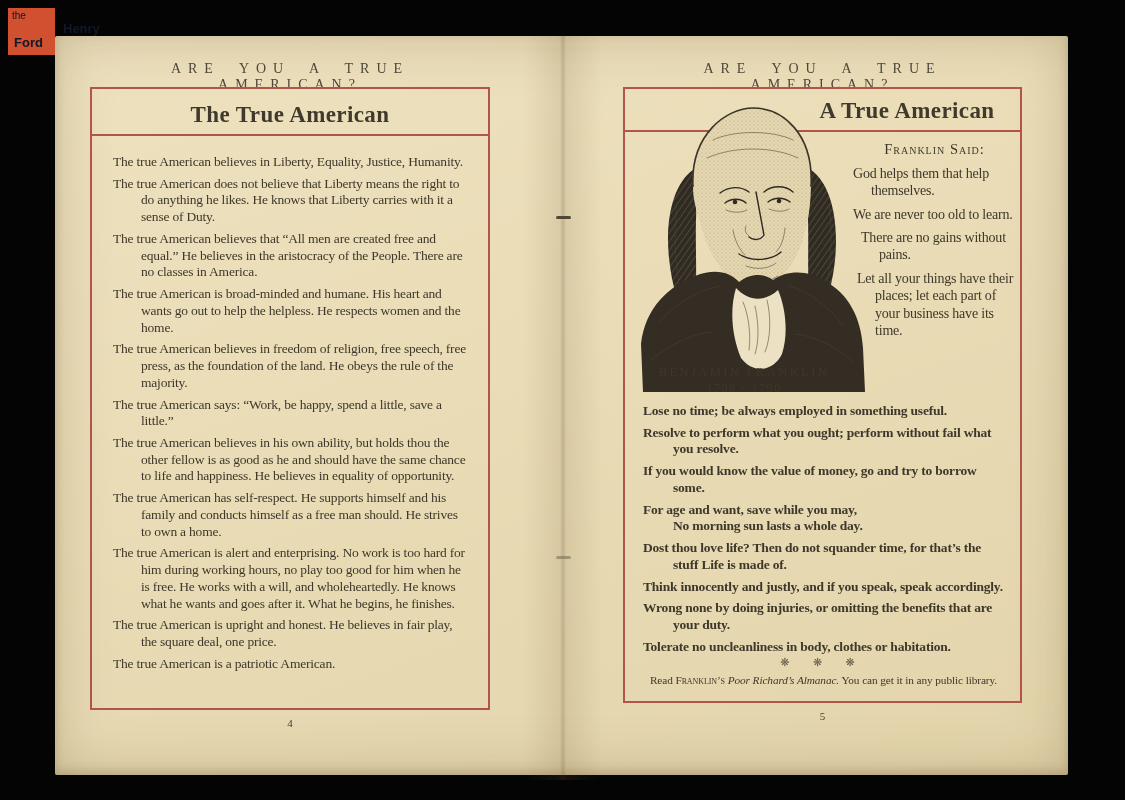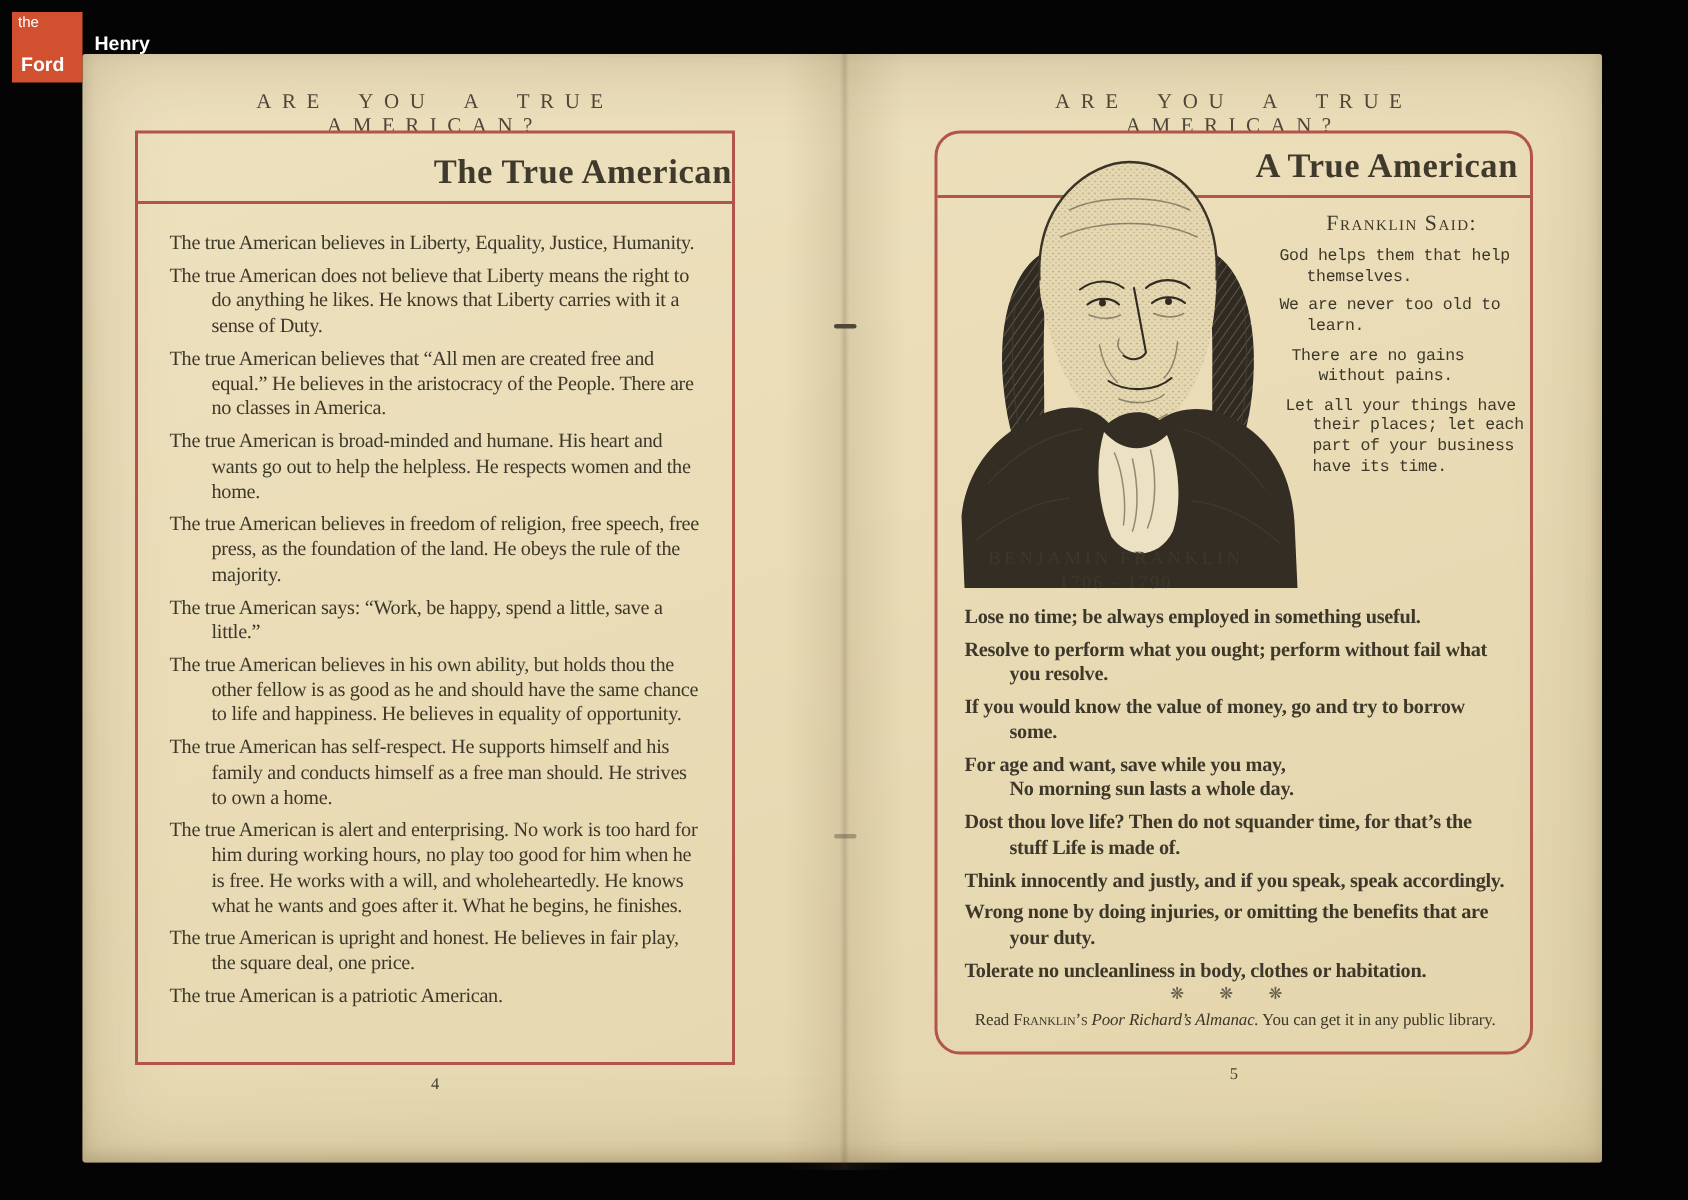--- a/index.html
+++ b/index.html
@@ -18,68 +18,68 @@
     background:linear-gradient(90deg,rgba(120,98,60,0) 0%,rgba(120,98,60,.14) 46%,rgba(90,72,42,.28) 50%,rgba(120,98,60,.14) 54%,rgba(120,98,60,0) 100%);}
   .staple{position:absolute;left:501px;width:15px;height:3px;background:#4f4836;
     border-radius:1.5px;}
   .staple.s1{top:180px;}
   .staple.s2{top:520px;opacity:.4;}
 
   
   .running-header{position:absolute;top:25px;height:20px;text-align:center;
     font-size:14px;font-weight:400;color:#4e4739;letter-spacing:7px;word-spacing:9px;}
   .frame{position:absolute;border:2px solid #b3544b;box-sizing:border-box;background:transparent;}
-  .page-title{margin:0;position:absolute;left:0;right:0;text-align:right;
+  .page-title{margin:0;position:absolute;left:0;right:0;text-align:center;
     font-size:23px;font-weight:700;color:#403a2d;letter-spacing:.4px;}
   .title-rule{position:absolute;left:0;right:0;height:2px;background:#b3544b;}
   .page-number{position:absolute;text-align:center;font-size:11px;color:#45402f;}
 
   
   .header-left{left:35px;width:400px;}
   .frame-left{left:35px;top:51px;width:400px;height:623px;}
   .frame-left .page-title{top:13px;}
   .frame-left .title-rule{top:45px;}
   .paragraphs{position:absolute;top:65px;left:21px;right:18px;bottom:8px;overflow:hidden;}
   .para{margin:0 0 5px 0;font-size:13.5px;line-height:1.24;color:#3e382b;
     letter-spacing:-.2px;padding-left:28px;text-indent:-28px;}
   .pn-left{left:35px;width:400px;top:681px;}
 
   
   .header-right{left:568px;width:399px;}
-  .frame-right{left:568px;top:51px;width:399px;height:616px;border-radius:17px;}
+  .frame-right{left:568px;top:51px;width:399px;height:616px;}
   .right-title{top:9px;left:auto;right:8px;width:210px;}
   .frame-right .title-rule{top:41px;}
   .pn-right{left:568px;width:399px;top:674px;}
 
   .portrait{position:absolute;left:8px;top:3px;width:238px;height:300px;z-index:3;}
   .caption{position:absolute;left:4px;top:276px;width:230px;text-align:center;z-index:4;}
   .caption-name{font-size:12.5px;letter-spacing:2.4px;color:#3e382b;text-transform:uppercase;}
   .caption-dates{font-size:12px;letter-spacing:1.6px;color:#3e382b;margin-top:1px;}
 
   .franklin-column{position:absolute;left:228px;top:52px;width:163px;z-index:2;}
   .fc-heading{font-variant:small-caps;font-size:14.5px;letter-spacing:1px;
     text-align:center;color:#3e382b;margin:0 0 7px 0;}
-  .fc-quote{margin:0 0 6px 0;font-size:11px;line-height:1.24;color:#3e382b;
-    letter-spacing:-.2px;padding-left:18px;text-indent:-18px;font-family:Liberation Mono, monospace;}
+  .fc-quote{margin:0 0 6px 0;font-size:14px;line-height:1.24;color:#3e382b;
+    letter-spacing:-.2px;padding-left:18px;text-indent:-18px;}
   .fc-quote:nth-of-type(4){margin-left:8px;}
   .fc-quote:nth-of-type(5){margin-left:4px;}
 
   .quotes{position:absolute;top:314px;left:18px;right:15px;bottom:46px;overflow:hidden;font-weight:bold;}
   .quote{margin:0 0 5px 0;font-size:13.5px;line-height:1.24;color:#3e382b;
     letter-spacing:-.2px;padding-left:30px;text-indent:-30px;white-space:pre-line;}
   .ornament{position:absolute;left:0;right:0;top:567px;text-align:center;
     font-family:"DejaVu Sans", sans-serif;font-size:11px;color:#66604c;letter-spacing:10px;}
   .footer-line{position:absolute;left:10px;right:8px;top:585px;text-align:center;
     font-size:11.3px;color:#3e382b;letter-spacing:-.1px;}
   .footer-line .sc{font-variant:small-caps;}
   .footer-line .it{font-style:italic;}
 
   
   .logo{position:absolute;left:8px;top:8px;width:47px;height:47px;background:#d0502f;
-    font-family:"Liberation Sans", sans-serif;color:#ffffff;z-index:10;}
+    font-family:"Liberation Sans", sans-serif;color:#0f172a;z-index:10;}
   .logo .l-the{position:absolute;left:4px;top:2px;font-size:10px;font-weight:400;}
   .logo .l-henry{position:absolute;left:14px;top:13px;font-size:13px;font-weight:700;margin-left:41px;}
   .logo .l-ford{position:absolute;left:6px;top:27px;font-size:13px;font-weight:700;}
 
   
   .eline{fill:none;stroke:#2f2a22;stroke-width:1.4;stroke-linecap:round;}
   .esoft{fill:none;stroke:#4a4233;stroke-width:1;stroke-linecap:round;opacity:.55;}
 </style>
 </head>
 <body>

